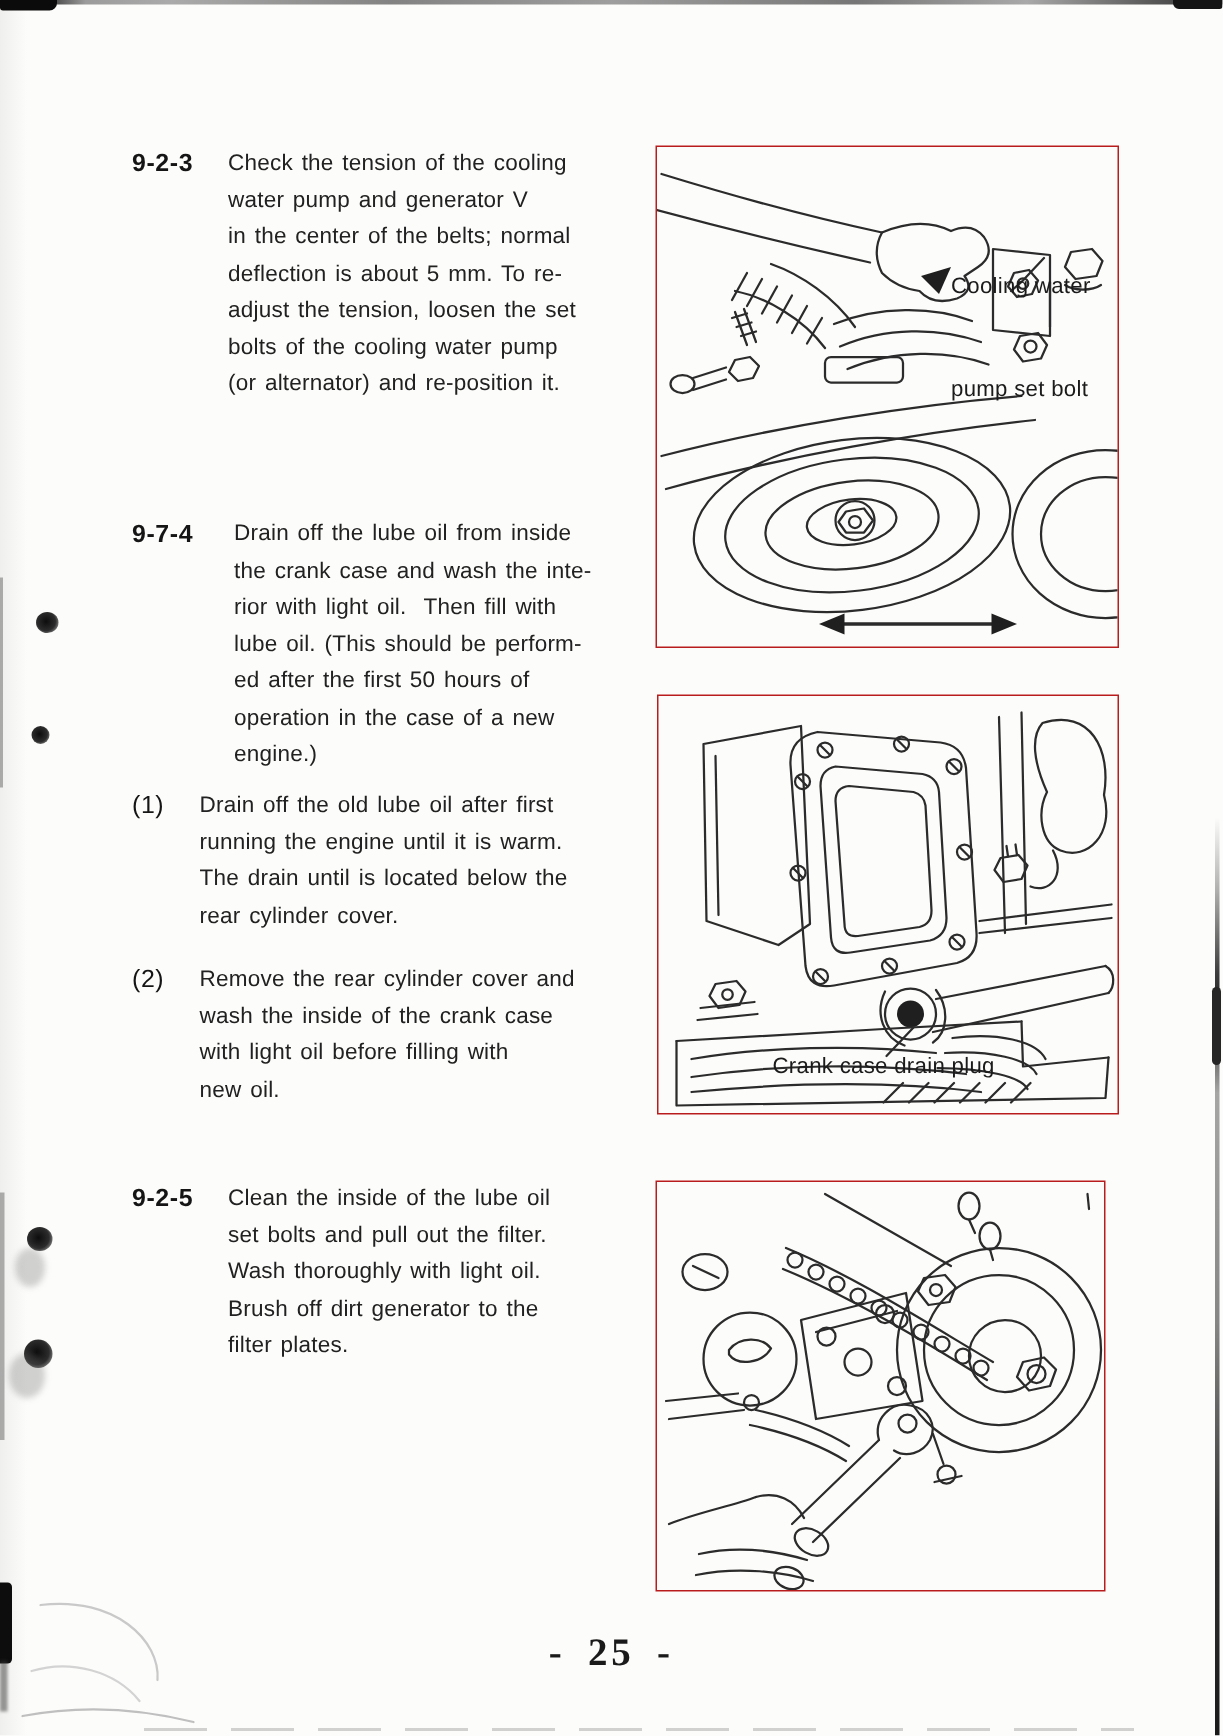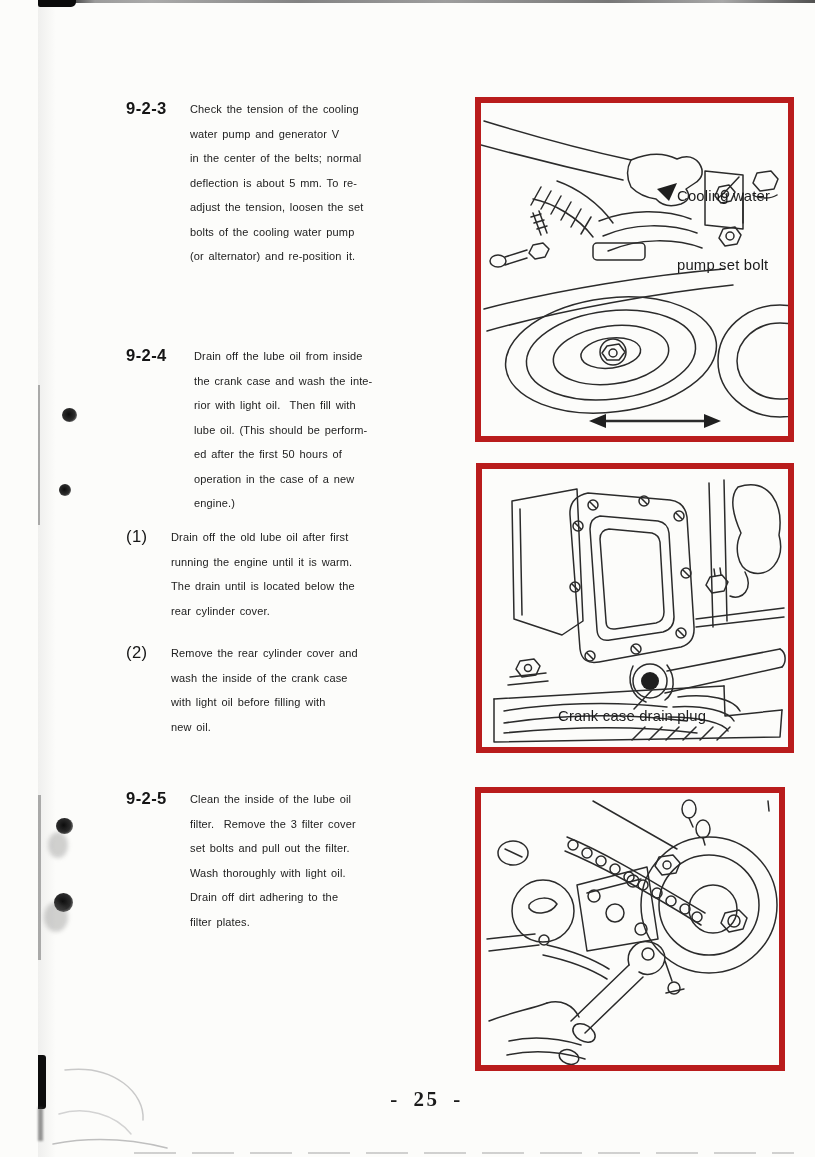--- a/index.html
+++ b/index.html
@@ -2,50 +2,50 @@
 <html><head>
 <meta charset="utf-8">
 <style>
   html,body { margin:0; padding:0; }
   body {
     width:815px; height:1157px; position:relative; overflow:hidden;
     background:#fcfcfa;
     font-family:"Liberation Sans", sans-serif;
     color:#202020;
   }
-  .page { position:absolute; inset:0;margin-left:38px; }
+  .page { position:absolute; inset:0; }
 
   
   .num {
     position:absolute; font-weight:700; font-size:16.6px; color:#151515;
     letter-spacing:0.4px; line-height:24.5px; white-space:pre;
   }
   .txt { position:absolute; }
   .tline {
-    font-size:11px; line-height:24.5px; white-space:pre;
+    font-size:15px; line-height:24.5px; white-space:pre;
     letter-spacing:0.15px; word-spacing:1.5px; color:#212121;
   }
 
   
-  .fig { position:absolute; border:6px solid #b91c1c; background:transparent; }
+  .fig { position:absolute; border:1px solid #b91c1c; background:transparent; }
   .fig svg { position:absolute; left:0; top:0; }
   svg path, svg circle, svg ellipse, svg line, svg polyline, svg rect, svg polygon {
     stroke:#2b2b2b; fill:none; stroke-width:1.5; stroke-linecap:round; stroke-linejoin:round;
   }
   svg .fill { fill:#1f1f1f; stroke:none; }
   svg .thick { stroke-width:2.4; }
   .figlabel {
     position:absolute; font-size:14.8px; line-height:23px; color:#1b1b1b;
     letter-spacing:0.2px; white-space:pre;
   }
 
   
   .pagenum {
     position:absolute; left:0; top:1087px; width:100%; text-align:center;
-    font-family:"Liberation Serif", serif; font-size:21px; font-weight:700;
+    font-family:"Liberation Serif", serif; font-size:26px; font-weight:700;
     letter-spacing:2.5px; word-spacing:6px; color:#1a1a1a;
   }
 
   
   .artifact { position:absolute; pointer-events:none; }
   .top-edge {
     left:0; top:0; width:815px; height:3px; opacity:.85;
     background:linear-gradient(to right,#000 0%,#1c1c1c 4%,#8a8a8a 7%,#9c9c9c 14%,#6d6d6d 32%,#8d8d8d 50%,#5f5f5f 70%,#9a9a9a 84%,#3d3d3d 94%,#0c0c0c 100%);
   }
   .top-left-blob { left:0; top:0; width:38px; height:7px; background:#0b0b0b; border-radius:0 0 5px 2px; }
@@ -75,21 +75,21 @@
   <div class="txt" style="left:152px; top:97px;">
       <div class="tline">Check the tension of the cooling</div>
       <div class="tline">water pump and generator V</div>
       <div class="tline">in the center of the belts; normal</div>
       <div class="tline">deflection is about 5 mm. To re-</div>
       <div class="tline">adjust the tension, loosen the set</div>
       <div class="tline">bolts of the cooling water pump</div>
       <div class="tline">(or alternator) and re-position it.</div>
     </div>
 
-  <div class="num" style="left:88px; top:344px;">9-2-4</div>
+  <div class="num" style="left:88px; top:344px;">9-7-4</div>
   <div class="txt" style="left:156px; top:344px;">
       <div class="tline">Drain off the lube oil from inside</div>
       <div class="tline">the crank case and wash the inte-</div>
       <div class="tline">rior with light oil.  Then fill with</div>
       <div class="tline">lube oil. (This should be perform-</div>
       <div class="tline">ed after the first 50 hours of</div>
       <div class="tline">operation in the case of a new</div>
       <div class="tline">engine.)</div>
     </div>
 
@@ -105,24 +105,23 @@
   <div class="txt" style="left:133px; top:641px;">
       <div class="tline">Remove the rear cylinder cover and</div>
       <div class="tline">wash the inside of the crank case</div>
       <div class="tline">with light oil before filling with</div>
       <div class="tline">new oil.</div>
     </div>
 
   <div class="num" style="left:88px; top:787px;">9-2-5</div>
   <div class="txt" style="left:152px; top:787px;">
       <div class="tline">Clean the inside of the lube oil</div>
-      <div class="tline">filter.  Remove the 3 filter cover</div>
       <div class="tline">set bolts and pull out the filter.</div>
       <div class="tline">Wash thoroughly with light oil.</div>
-      <div class="tline">Drain off dirt adhering to the</div>
+      <div class="tline">Brush off dirt generator to the</div>
       <div class="tline">filter plates.</div>
     </div>
 
   <div class="fig" style="left:437px; top:97px; width:307px; height:333px;">
     <svg width="307" height="333" viewBox="0 0 307 333">
 
       <path d="M3,18 C55,34 108,48 150,57"></path>
       <path d="M0,42 C52,56 102,68 142,77"></path>
       <path d="M150,57 Q176,46 196,56 Q210,50 218,60 Q226,72 214,80 L205,86 Q212,96 200,101 Q184,106 175,96 Q160,94 150,84 Q143,70 150,57"></path>
       <path class="fill" d="M176,86 L196,80 L188,98 Z"></path>

